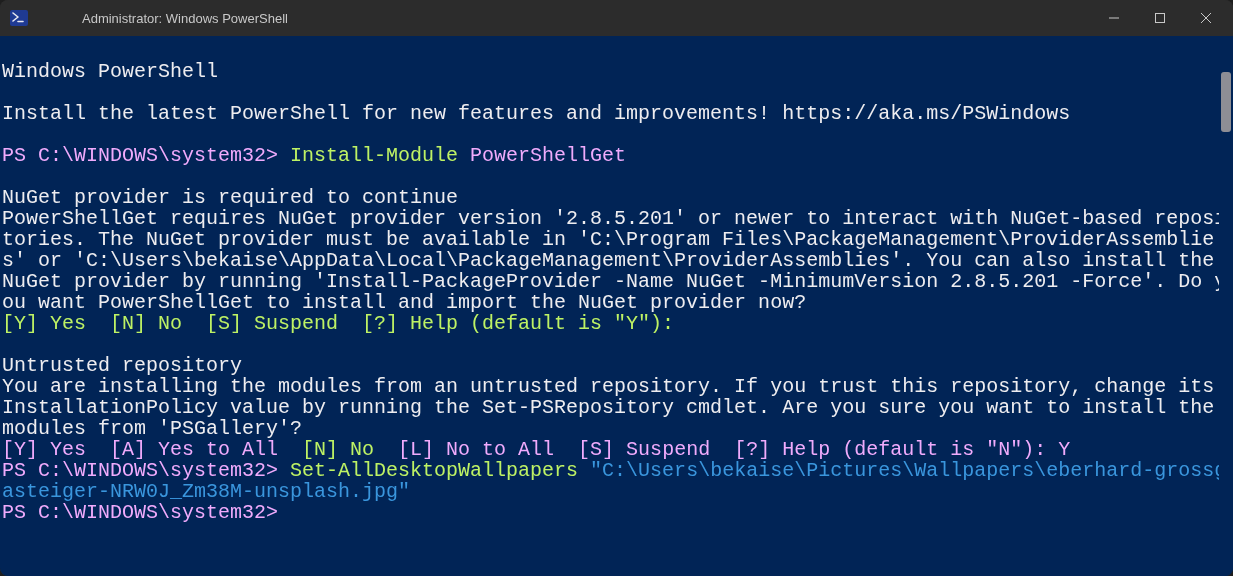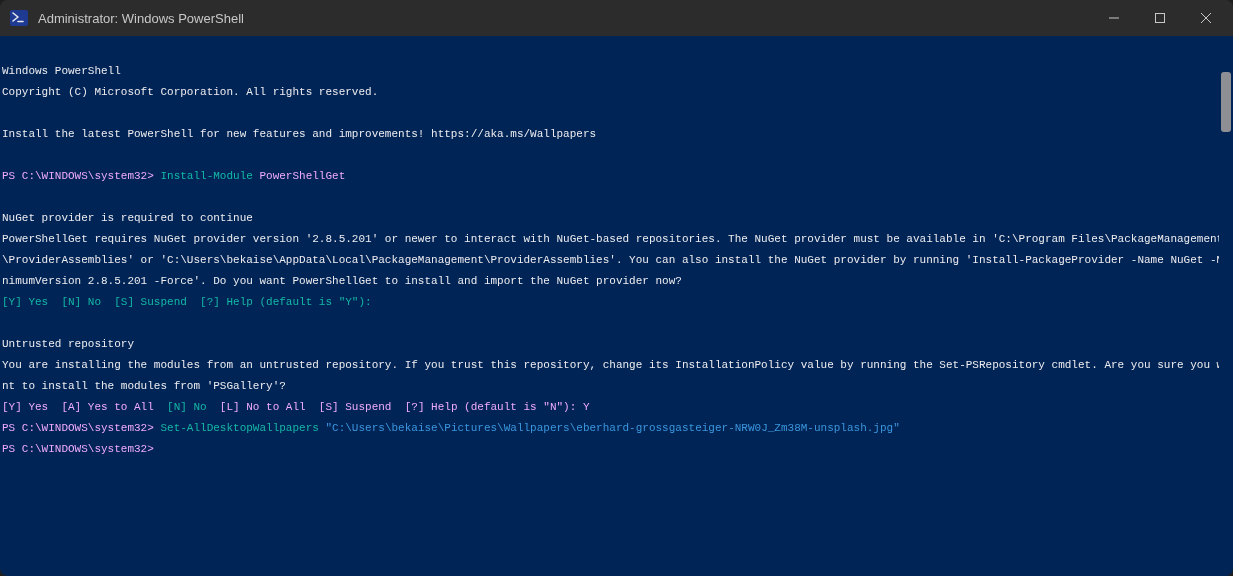--- a/index.html
+++ b/index.html
@@ -32,36 +32,36 @@
     user-select: none;
   }
   .titlebar .app-icon {
     width: 18px;
     height: 18px;
     margin-right: 10px;
     display: inline-flex;
     align-items: center;
     justify-content: center;
   }
-  .titlebar .title { flex: 0 0 auto; }
+  .titlebar .title { flex: 0 0 auto; margin-left: 44px; }
   .titlebar .spacer { flex: 1; }
   .win-controls { display: flex; height: 100%; }
   .win-btn {
     width: 46px;
     height: 36px;
     display: flex;
     align-items: center;
     justify-content: center;
     color: #c8c8c8;
   }
   .terminal {
     flex: 1;
     background: #012456;
     color: #eeedf0;
-    font-size: 11px;
+    font-size: 20px;
     line-height: 21px;
     padding: 4px 2px 0 2px;
     white-space: pre-wrap;
     word-break: break-all;
     overflow: hidden;
     position: relative;
   }
   .scroll-track {
     position: absolute;
     right: 0;
@@ -72,21 +72,21 @@
   }
   .scroll-thumb {
     position: absolute;
     right: 2px;
     top: 36px;
     width: 10px;
     height: 60px;
     background: #8e8e95;
     border-radius: 3px;
   }
-  .ps-yellow { color: #14b8a6; }
+  .ps-yellow { color: #bef264; }
   .ps-darkcyan { color: #3a96dd; }
   .ps-white { color: #f0abfc; }
   .line { display: block; }
 </style>
 </head>
 <body>
 
 <div class="window">
   <div class="titlebar">
     <span class="app-icon">
@@ -112,22 +112,22 @@
       <div class="win-btn close">
         <svg width="10" height="10" viewBox="0 0 10 10">
             <line x1="0" y1="0" x2="10" y2="10" stroke="currentColor" stroke-width="1"></line>
             <line x1="10" y1="0" x2="0" y2="10" stroke="currentColor" stroke-width="1"></line>
           </svg>
       </div>
     </div>
   </div>
 
   <div class="terminal">
-<span class="line">Windows PowerShell</span><span class="line">Copyright (C) Microsoft Corporation. All rights reserved.</span>
-<span class="line">Install the latest PowerShell for new features and improvements! https://aka.ms/Wallpapers</span>
+<span class="line">Windows PowerShell</span>
+<span class="line">Install the latest PowerShell for new features and improvements! https://aka.ms/PSWindows</span>
 <span class="line"><span class="ps-white">PS C:\WINDOWS\system32&gt; </span><span class="ps-yellow">Install-Module</span><span class="ps-white"> PowerShellGet</span></span>
 <span class="line">NuGet provider is required to continue</span><span class="line">PowerShellGet requires NuGet provider version '2.8.5.201' or newer to interact with NuGet-based repositories. The NuGet provider must be available in 'C:\Program Files\PackageManagement\ProviderAssemblies' or 'C:\Users\bekaise\AppData\Local\PackageManagement\ProviderAssemblies'. You can also install the NuGet provider by running 'Install-PackageProvider -Name NuGet -MinimumVersion 2.8.5.201 -Force'. Do you want PowerShellGet to install and import the NuGet provider now?</span><span class="line ps-yellow">[Y] Yes  [N] No  [S] Suspend  [?] Help (default is "Y"):</span>
 <span class="line">Untrusted repository</span><span class="line">You are installing the modules from an untrusted repository. If you trust this repository, change its InstallationPolicy value by running the Set-PSRepository cmdlet. Are you sure you want to install the modules from 'PSGallery'?</span><span class="line"><span class="ps-white">[Y] Yes  [A] Yes to All  </span><span class="ps-yellow">[N] No</span><span class="ps-white">  [L] No to All  [S] Suspend  [?] Help (default is "N"): Y</span></span><span class="line"><span class="ps-white">PS C:\WINDOWS\system32&gt; </span><span class="ps-yellow">Set-AllDesktopWallpapers </span><span class="ps-darkcyan">"C:\Users\bekaise\Pictures\Wallpapers\eberhard-grossgasteiger-NRW0J_Zm38M-unsplash.jpg"</span></span><span class="line"><span class="ps-white">PS C:\WINDOWS\system32&gt;</span></span>
     <div class="scroll-track">
       <div class="scroll-thumb"></div>
     </div>
   </div>
 </div>
 
 </body></html>

